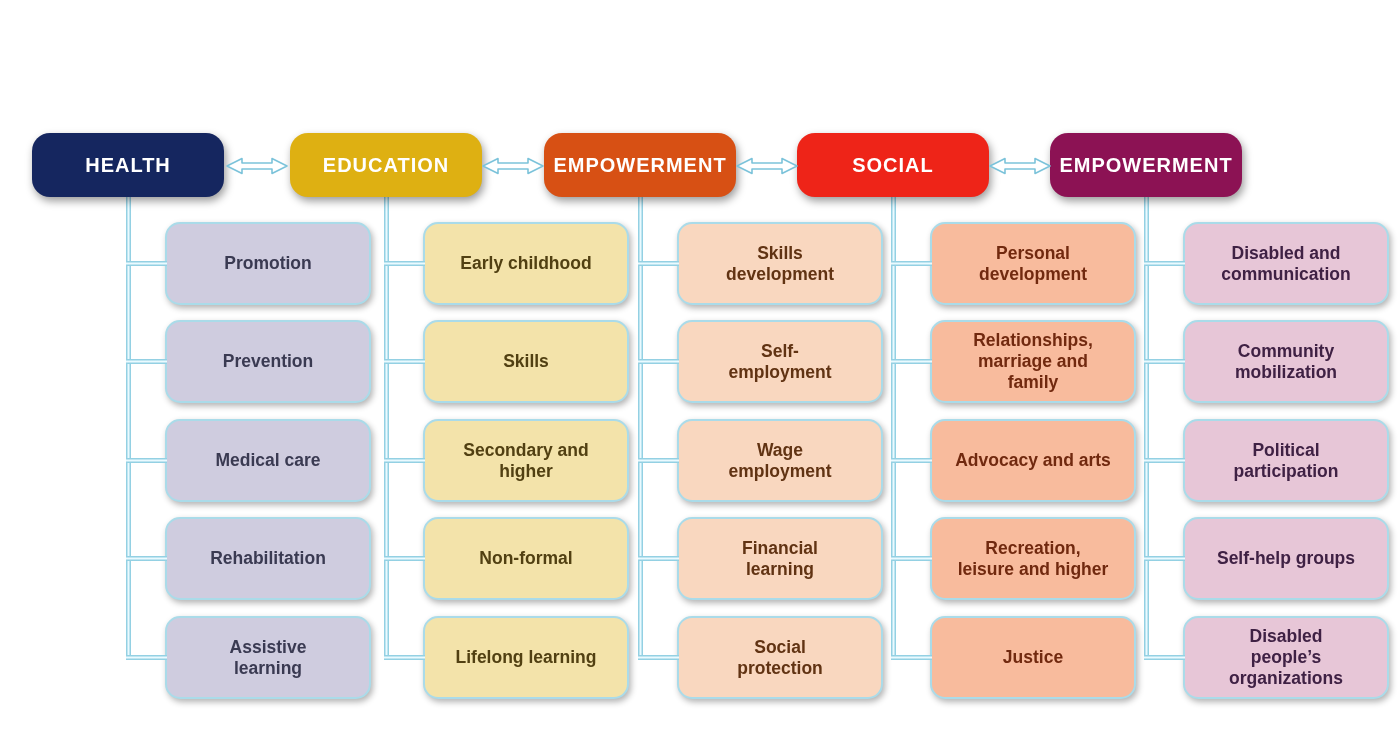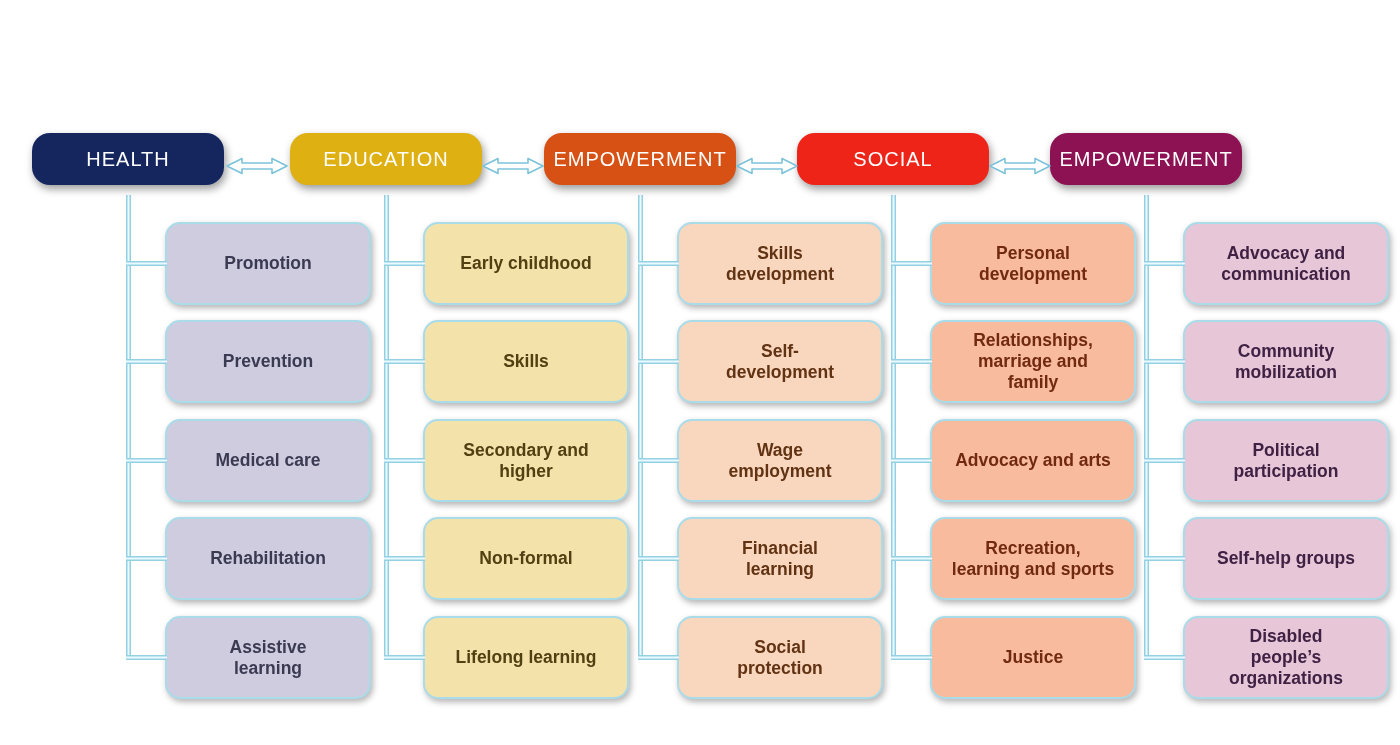--- a/index.html
+++ b/index.html
@@ -22,26 +22,26 @@
   }
   .col-0 { left: 128px; }
   .col-1 { left: 386px; }
   .col-2 { left: 640px; }
   .col-3 { left: 893px; }
   .col-4 { left: 1146px; }
 
   .header {
     position: absolute;
     left: -96px; top: 0;
-    width: 192px; height: 52px;
+    width: 192px; height: 64px;
     border-radius: 18px;
     background: var(--header-bg, #444);
     color: var(--header-fg, #fff);
     font-size: 20px;
-    font-weight: normal;
+    font-weight: bold;
     letter-spacing: 1px;
     display: flex; align-items: center; justify-content: center;
     box-shadow: 2px 4px 8px rgba(0,0,0,0.40);
     z-index: 3;
   }
   .trunk {
     position: absolute;
     left: -2.5px; top: 62px;
     width: 5px; height: 465px;
     background: linear-gradient(to right, #7ec6dc, #eafaff 50%, #7ec6dc);
@@ -125,47 +125,47 @@
     <div class="item row-3">Non-formal</div>
     <div class="item row-4">Lifelong learning</div>
   </div>
 
   <div class="column col-2" style="--header-bg: #d75014; --header-fg: #ffffff; --item-bg: #f9d7bf; --item-fg: #613313;">
     <div class="trunk"></div>
     <div class="header">EMPOWERMENT</div>
     <div class="item row-0">Skills
 development</div>
     <div class="item row-1">Self-
-development</div>
+employment</div>
     <div class="item row-2">Wage
 employment</div>
     <div class="item row-3">Financial
 learning</div>
     <div class="item row-4">Social
 protection</div>
   </div>
 
   <div class="column col-3" style="--header-bg: #ee2418; --header-fg: #ffffff; --item-bg: #f8bb9d; --item-fg: #71290f;">
     <div class="trunk"></div>
     <div class="header">SOCIAL</div>
     <div class="item row-0">Personal
 development</div>
     <div class="item row-1">Relationships,
 marriage and
 family</div>
     <div class="item row-2">Advocacy and arts</div>
     <div class="item row-3">Recreation,
-learning and sports</div>
+leisure and higher</div>
     <div class="item row-4">Justice</div>
   </div>
 
   <div class="column col-4" style="--header-bg: #8c1254; --header-fg: #ffffff; --item-bg: #e7c6d7; --item-fg: #3f2144;">
     <div class="trunk"></div>
     <div class="header">EMPOWERMENT</div>
-    <div class="item row-0">Advocacy and
+    <div class="item row-0">Disabled and
 communication</div>
     <div class="item row-1">Community
 mobilization</div>
     <div class="item row-2">Political
 participation</div>
     <div class="item row-3">Self-help groups</div>
     <div class="item row-4">Disabled
 people’s
 organizations</div>
   </div>

